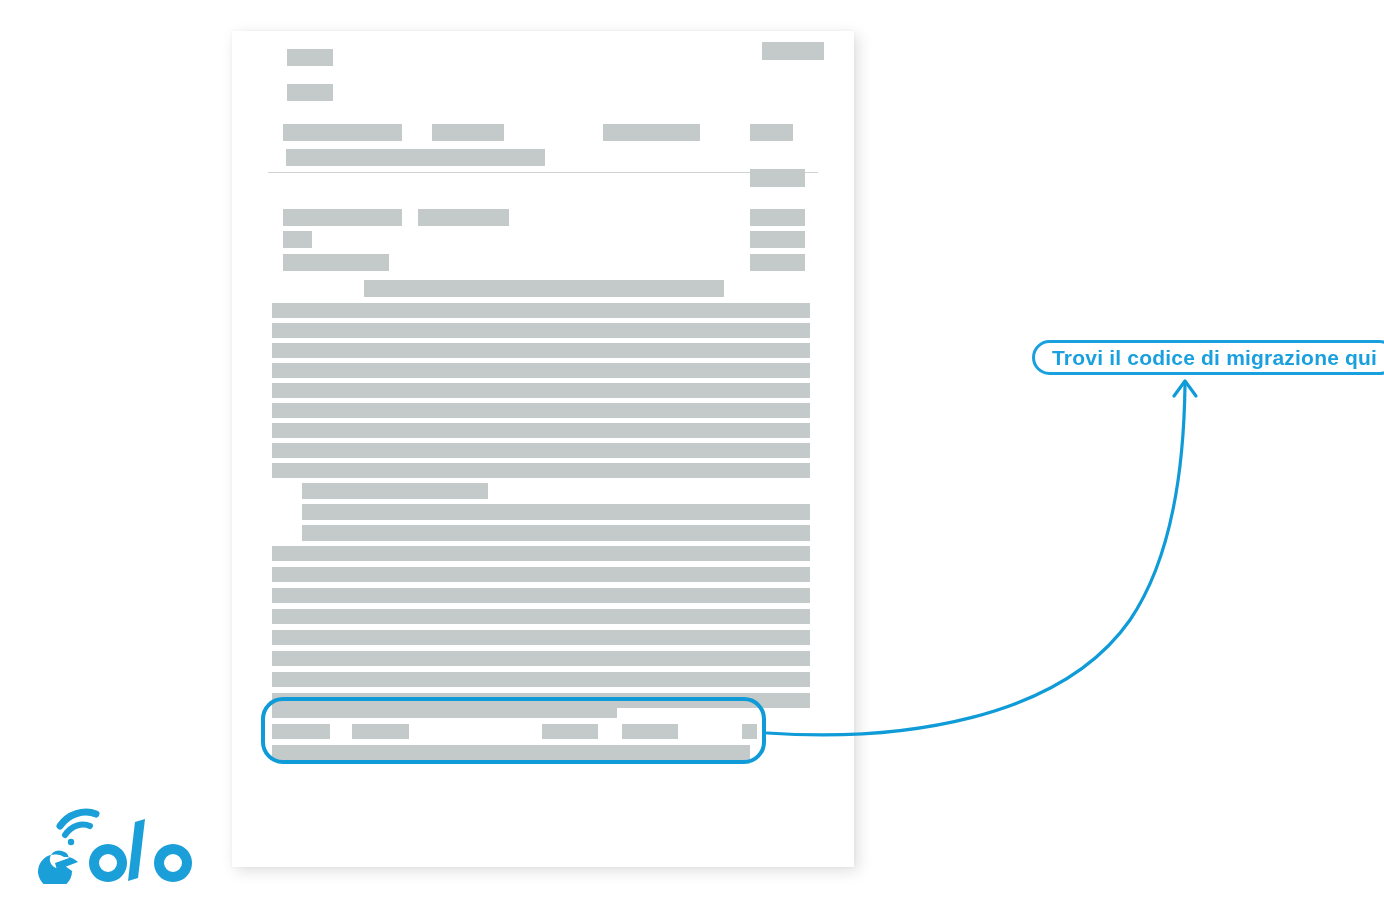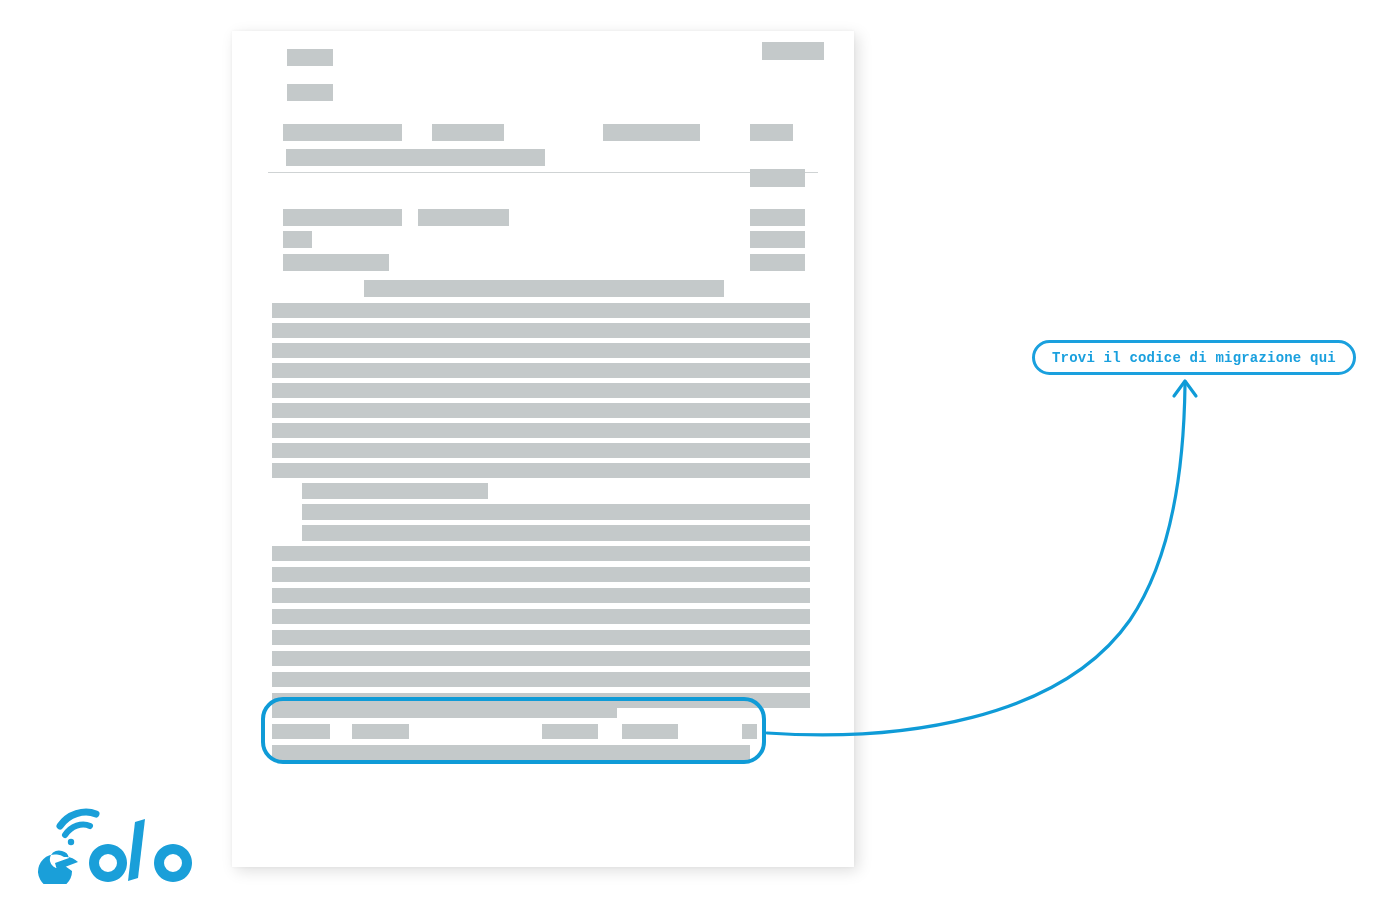--- a/index.html
+++ b/index.html
@@ -60,25 +60,25 @@
     padding: 0 17px;
     display: flex;
     align-items: center;
     border: 3px solid #1aa0de;
     border-radius: 18px;
     box-sizing: border-box;
     background: #ffffff;
   }
   #callout-pill .callout-text {
     color: #1aa0de;
-    font-size: 14px;
+    font-size: 21px;
     font-weight: bold;
     letter-spacing: 0.2px;
     white-space: nowrap;
-    font-family: Liberation Mono, monospace;
+    font-family: Liberation Sans, sans-serif;
   }
 
   
   #connector-arrow {
     position: absolute;
     left: 0;
     top: 0;
     width: 1384px;
     height: 900px;
     pointer-events: none;

